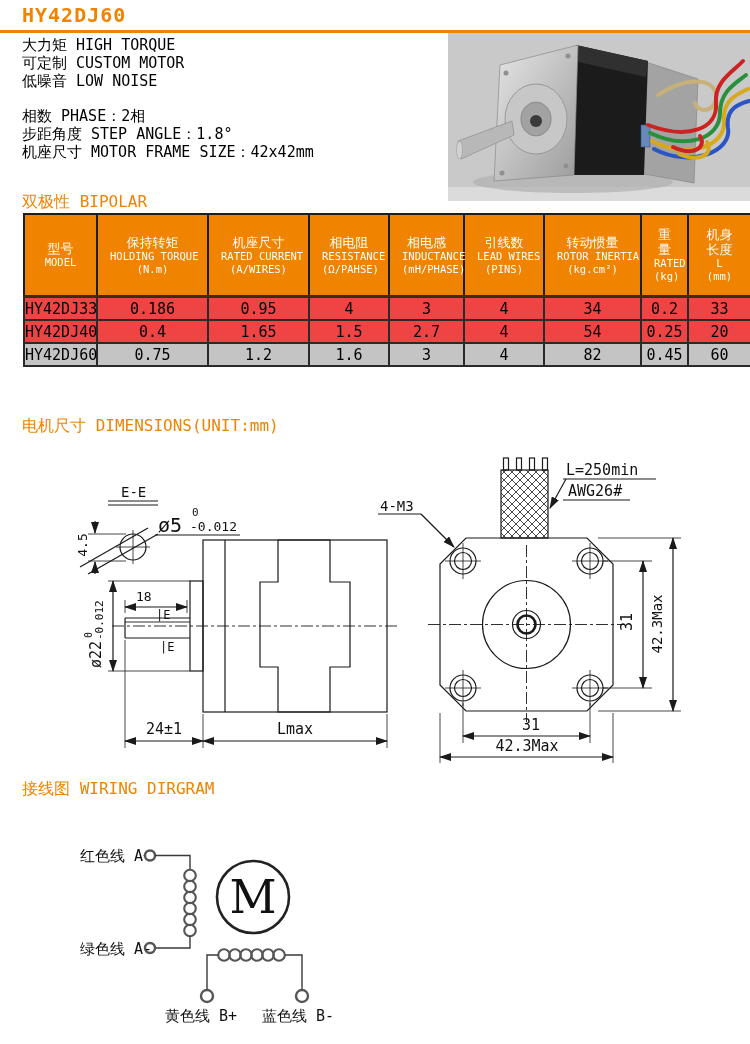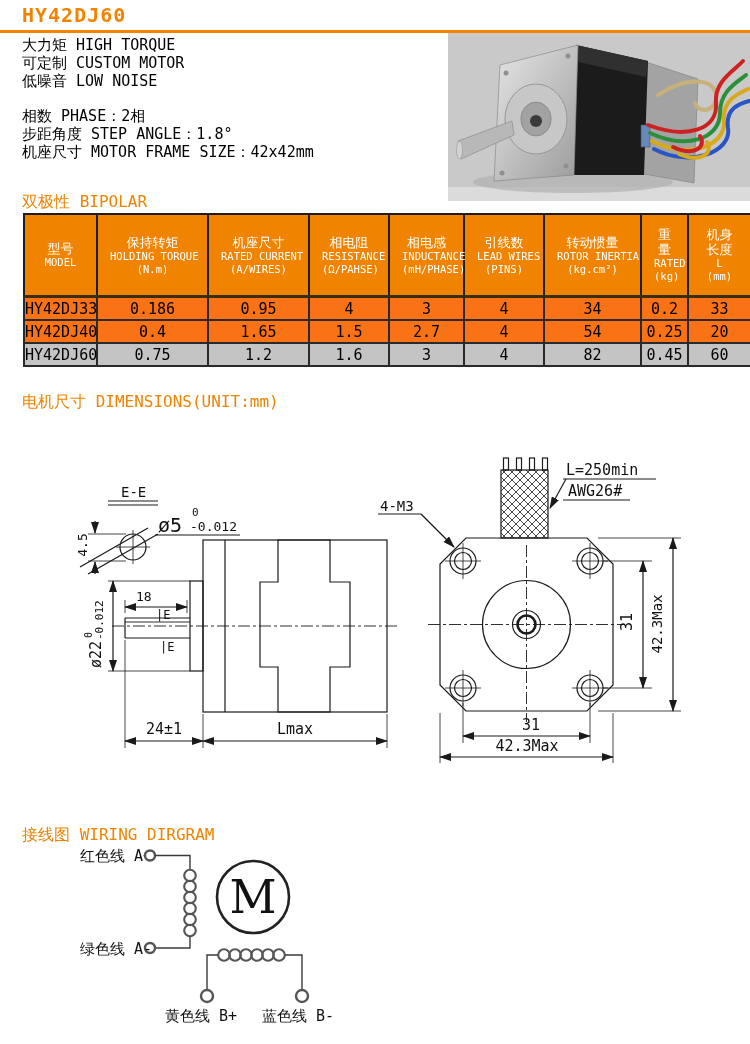--- a/index.html
+++ b/index.html
@@ -4,28 +4,28 @@
 <style>
   :root{ --accent:#F08300; --line:#1a1a1a; --hl:#C4C4C4; }
   html,body{margin:0;padding:0;background:#fff;}
   .page{position:relative;width:750px;height:1044px;background:#fff;overflow:hidden;
         font-family:"DejaVu Sans Mono","Liberation Mono",monospace;color:#000;}
   .doc-title{position:absolute;left:22px;top:3px;font-size:20px;font-weight:bold;color:var(--accent);letter-spacing:1px;}
   .title-rule{position:absolute;left:0;top:30px;width:750px;height:3px;background:var(--accent);}
   .intro{position:absolute;left:22px;top:36px;font-size:15px;line-height:18px;white-space:nowrap;}
   .intro .gap{height:17px;}
   .section-title{position:absolute;left:22px;font-size:16px;font-weight:normal;color:var(--accent);white-space:nowrap;}
-  #t-bipolar{top:192px;} #t-dims{top:392px;} #t-wiring{top:825px;}
+  #t-bipolar{top:192px;} #t-dims{top:416px;} #t-wiring{top:779px;}
   table.spec{position:absolute;left:23px;top:213px;width:727px;border-collapse:collapse;table-layout:fixed;text-align:center;}
   table.spec th{background:var(--accent);color:#fff;border:2px solid #1d1d1d;padding:12px;font-weight:normal;vertical-align:middle;margin-left:9px;}
   table.spec thead tr{height:68px;}
   table.spec thead{border-bottom:3px solid #3b2c14;}
   .h-cn{display:block;font-size:13px;line-height:15px;}
   .h-en{display:block;font-size:10.5px;line-height:13px;white-space:nowrap;}
-  table.spec td{border:2px solid #2a2a2a;background:#f97316;font-size:15px;height:21px;padding:0;}
+  table.spec td{border:2px solid #2a2a2a;background:#ef4444;font-size:15px;height:21px;padding:0;}
   table.spec tr.hl td{background:var(--hl);}
   svg text{fill:#111;stroke:none;font-family:"DejaVu Sans Mono","Liberation Mono",monospace;}
   .abs{position:absolute;}
 </style>
 </head>
 <body>
 
 <div class="page">
 
   <div class="doc-title">HY42DJ60</div>

